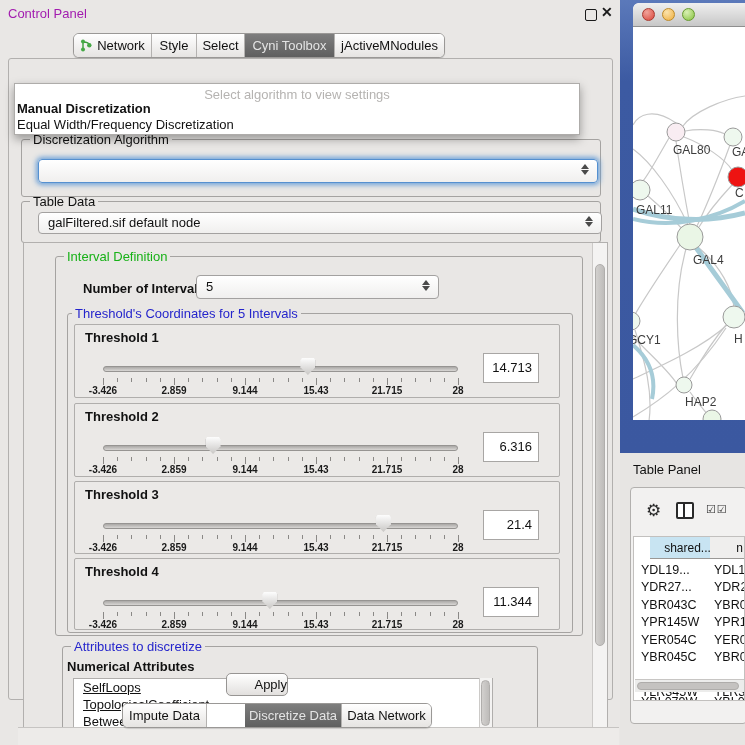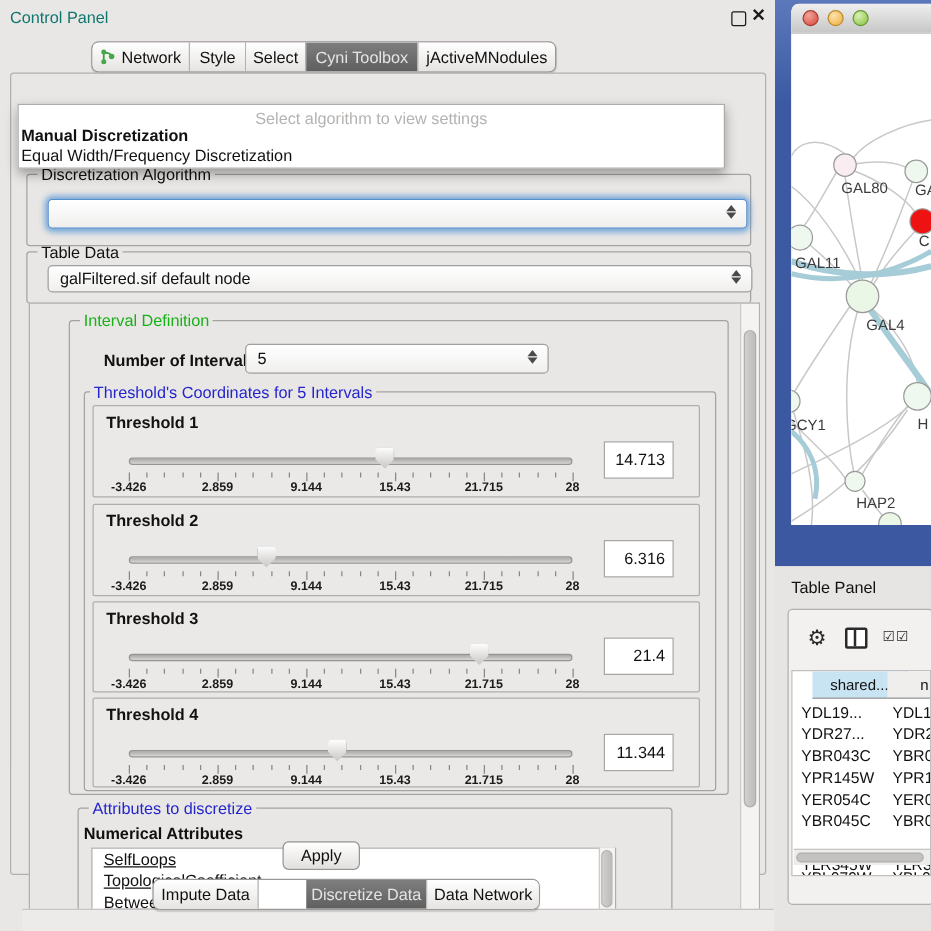--- a/index.html
+++ b/index.html
@@ -1,20 +1,20 @@
 <!DOCTYPE html>
 <html><head>
 <meta charset="utf-8">
 <style>
   html,body{margin:0;padding:0;background:#e6e4e2;font-family:"Liberation Sans",sans-serif;}
   #app{position:relative;width:745px;height:745px;overflow:hidden;background:#dedcda;font-size:13px;color:#111;}
   .abs{position:absolute;}
   
   #control-panel{left:0;top:0;width:620px;height:745px;background:#e9e7e5;border-right:1px solid #bab8b6;}
-  .titlebar-text{left:8px;top:6px;font-size:13px;color:#0f766e;}
+  .titlebar-text{left:8px;top:6px;font-size:13px;color:#a21caf;}
   .float-icon{left:585px;top:9px;width:10px;height:10px;border:1.6px solid #1a1a1a;border-radius:2px;background:transparent;}
   .close-icon{left:601px;top:4px;font-size:14px;font-weight:bold;color:#1a1a1a;}
   
   .segbar{height:23px;display:flex;border:1px solid #9a9896;border-radius:6px;overflow:hidden;background:#fff;box-shadow:0 1px 1px rgba(0,0,0,.15);}
   .seg{display:flex;align-items:center;justify-content:center;gap:4px;font-size:13px;color:#111;background:linear-gradient(#ffffff,#e6e4e2);border-right:1px solid #b4b2b0;box-sizing:border-box;white-space:nowrap;}
   .seg:last-child{border-right:none;}
   .seg.sel{background:linear-gradient(#7e7e7e,#5f5f5f);color:#e4e4e4;}
   
   #content{left:8px;top:58px;width:603px;height:640px;background:#e9e7e5;border:1px solid #b2b0ae;border-radius:3px;}
   .group{position:absolute;border:1px solid #a5a3a1;border-radius:3px;}
@@ -38,21 +38,21 @@
   .tbox .tlabel{position:absolute;left:10px;top:5px;font-weight:bold;font-size:13px;}
   .track{position:absolute;left:28px;top:41px;width:355px;height:6px;border-radius:3px;background:linear-gradient(#aaa8a6,#d8d6d4);border:1px solid #969492;box-sizing:border-box;}
   .thumb{position:absolute;top:33px;width:15px;height:17px;background:linear-gradient(#fdfdfd,#c9c7c5);clip-path:polygon(10% 0,90% 0,100% 14%,100% 55%,50% 100%,0 55%,0 14%);filter:drop-shadow(0 0 1px #777);}
   .tick{position:absolute;width:1px;background:#8a8886;top:53px;}
   .ticklab{position:absolute;top:60px;font-size:10px;font-weight:bold;color:#1a1a1a;transform:translateX(-50%);white-space:nowrap;}
   .valbox{position:absolute;left:408px;top:28px;width:56px;height:30px;background:#fff;border:1px solid #a8a6a4;box-sizing:border-box;font-size:13px;text-align:right;line-height:28px;padding-right:6px;}
   
   #attr-list{position:absolute;left:10px;top:31px;width:418px;height:52px;background:#fff;border:1px solid #b0aeac;overflow:hidden;text-decoration:underline;}
   .attr-item{padding:1px 0 1px 9px;font-size:13px;line-height:15px;white-space:nowrap;}
   
-  .button{position:absolute;background:linear-gradient(#ffffff,#e2e0de);border:1px solid #979593;border-radius:5px;font-size:13px;text-align:center;}
+  .button{position:absolute;background:linear-gradient(#ffffff,#e2e0de);border:1px solid #979593;border-radius:5px;font-size:13px;text-align:right;}
   
   #apply-strip{left:9px;top:668px;width:601px;height:29px;background:#edebe9;border-top:1px solid #c6c4c2;}
   
   #net-window{left:620px;top:0;width:125px;height:453px;background:linear-gradient(#5b79ba,#3c5aa2 18%,#3b58a0);}
   #mac-window{left:13px;top:3px;width:112px;height:417px;background:#fff;border-radius:6px 0 0 0;overflow:hidden;}
   #mac-titlebar{left:0;top:0;width:112px;height:23px;background:linear-gradient(#efefef,#c7c7c7);border-bottom:1px solid #8f8f8f;border-radius:6px 0 0 0;}
   .light{position:absolute;top:5px;width:13px;height:13px;border-radius:50%;box-sizing:border-box;}
   #net-canvas{left:0;top:24px;width:112px;height:393px;background:#fff;}
   .netlabel{font-size:12px;fill:#3c3c3c;font-family:"Liberation Sans",sans-serif;}
   

